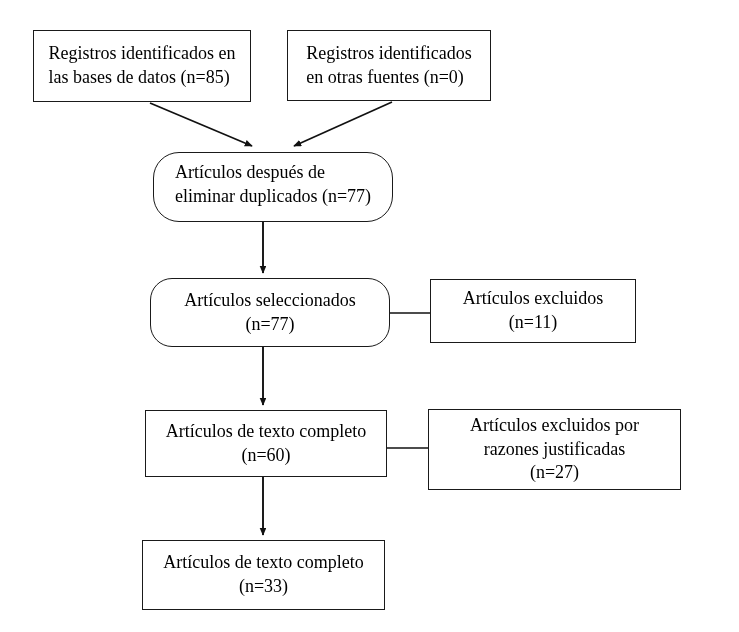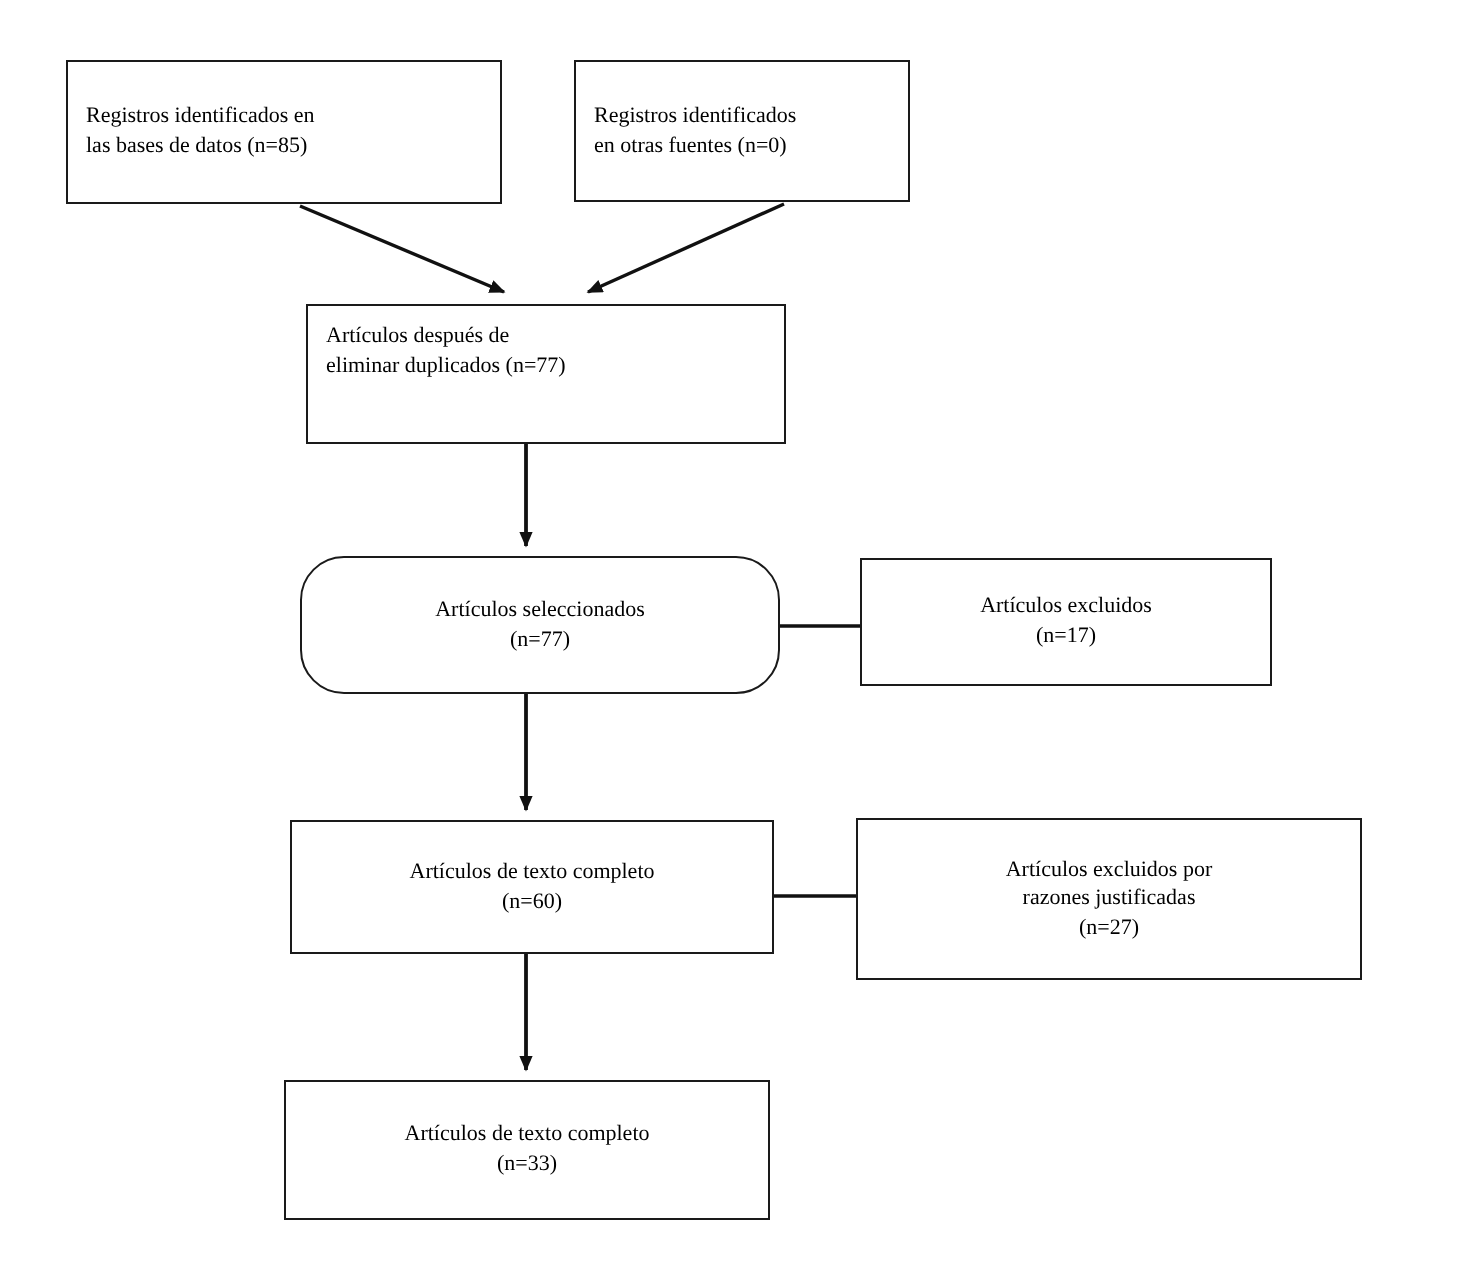--- a/index.html
+++ b/index.html
@@ -26,37 +26,38 @@
     height: 632px;
   }
   .node {
     position: absolute;
     box-sizing: border-box;
     border: 1.6px solid #1a1a1a;
     background: #ffffff;
     display: flex;
     flex-direction: column;
     justify-content: center;
-    font-size: 11px;
+    font-size: 18px;
     line-height: 1.32;
     z-index: 2;
+    align-items: center;
   }
   .node .node-text {
     display: block;
     white-space: pre-line;
     padding: 0 9px;
   }
   .align-left .node-text  { text-align: left; }
   .align-center .node-text { text-align: center; }
 
   
   #node-records-databases { left: 33px;  top: 30px;  width: 218px; height: 72px; }
-  #node-records-other     { left: 287px; top: 30px;  width: 168px; height: 71px; }
+  #node-records-other     { left: 287px; top: 30px;  width: 204px; height: 71px; }
   #node-after-duplicates  { left: 153px; top: 152px; width: 240px; height: 70px;
-                            justify-content: flex-start; padding-top: 8px; }
+                            justify-content: flex-start; padding-top: 8px; border-radius: 26px; }
   #node-screened          { left: 150px; top: 278px; width: 240px; height: 69px; border-radius: 22px; }
   #node-excluded          { left: 430px; top: 279px; width: 206px; height: 64px; }
   #node-fulltext-60       { left: 145px; top: 410px; width: 242px; height: 67px; }
   #node-excluded-reasons  { left: 428px; top: 409px; width: 253px; height: 81px; }
   #node-fulltext-33       { left: 142px; top: 540px; width: 243px; height: 70px; }
 </style>
 </head>
 <body>
 
 <div id="diagram-root">
@@ -98,21 +99,21 @@
 eliminar duplicados (n=77)</span>
   </div>
 
   <div class="node align-center" id="node-screened">
     <span class="node-text">Artículos seleccionados
 (n=77)</span>
   </div>
 
   <div class="node align-center" id="node-excluded">
     <span class="node-text">Artículos excluidos
-(n=17)</span>
+(n=11)</span>
   </div>
 
   <div class="node align-center" id="node-fulltext-60">
     <span class="node-text">Artículos de texto completo
 (n=60)</span>
   </div>
 
   <div class="node align-center" id="node-excluded-reasons">
     <span class="node-text">Artículos excluidos por
 razones justificadas

